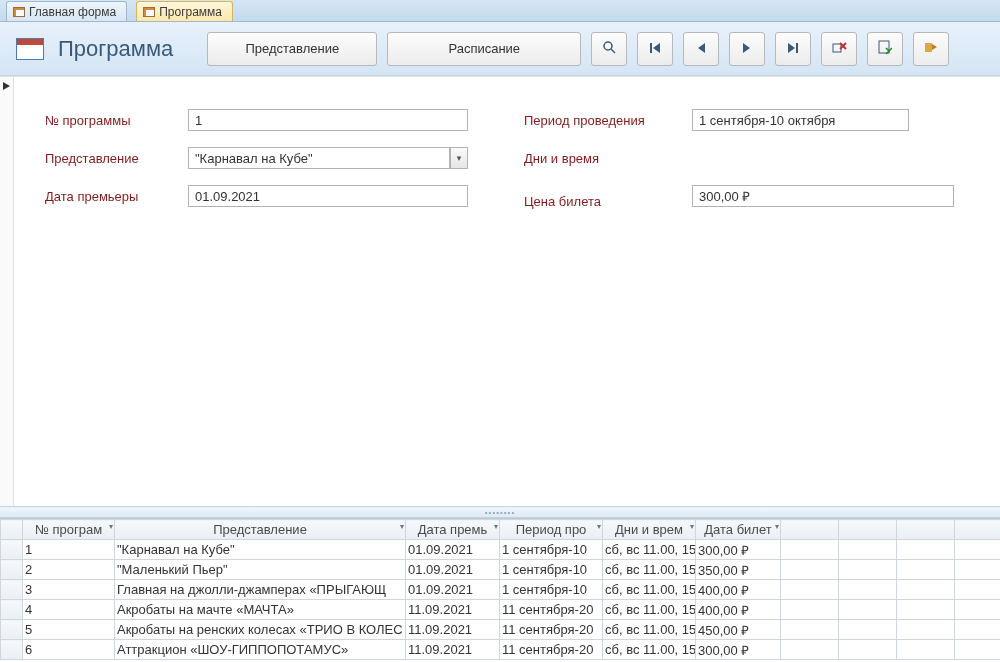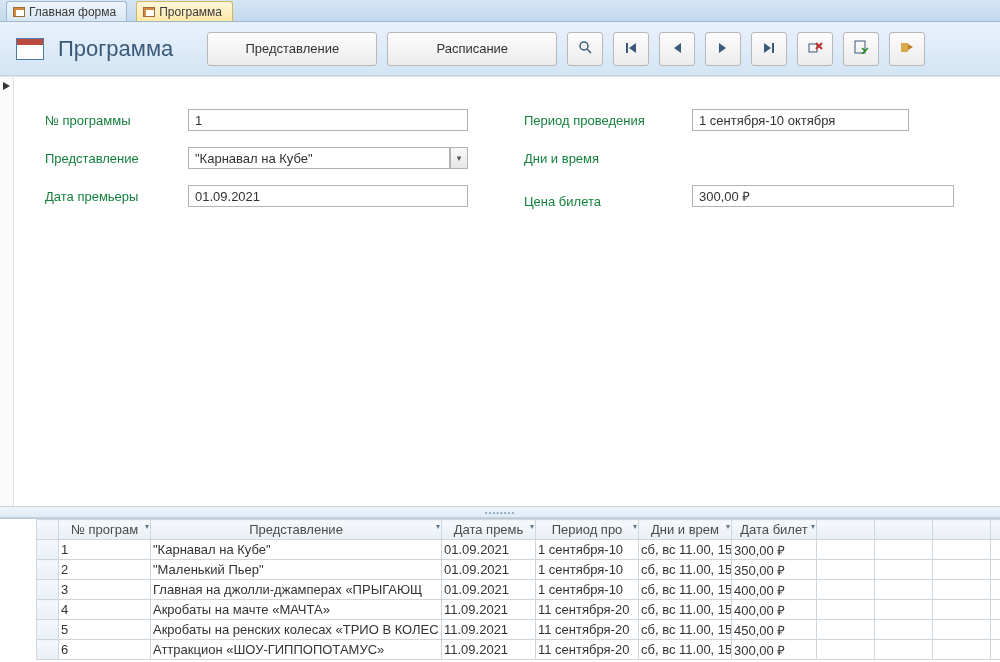--- a/index.html
+++ b/index.html
@@ -86,21 +86,21 @@
     position: relative;
     height: 430px;
     background: #ffffff;
     border-top: 1px solid #e2e2e2;
   }
   .rec-selector {
     position: absolute; left: 0; top: 0; width: 14px; height: 100%;
     background: #fafafa; border-right: 1px solid #e0e0e0;
   }
   .rec-selector svg { position: absolute; top: 4px; left: 2px; }
-  .lbl { color: #15803d; font-size: 13px; position: absolute; }
+  .lbl { color: #7f1d1d; font-size: 13px; position: absolute; }
   .fld {
     position: absolute; height: 22px;
     border: 1px solid #b2b2b2; background: #fff;
     padding: 2px 6px; font-size: 13px; color: #333;
   }
   .combo-btn {
     position: absolute; width: 18px; height: 22px;
     border: 1px solid #b2b2b2; background: linear-gradient(#fafafa,#e6e6e6);
     display:flex;align-items:center;justify-content:center;font-size:9px;color:#555;
   }
@@ -111,21 +111,20 @@
     border-top: 1px solid #c3d3e2;
     border-bottom: 1px solid #c3d3e2;
     display:flex;align-items:center;justify-content:center;
     color:#8da6bd;font-size:8px;letter-spacing:1px;
   }
   
   .datasheet {
     height: 144px;
     overflow: hidden;
     border-top: 1px solid #c0c9d2;
-    padding-left: 36px;
   }
   table.ds {
     border-collapse: collapse; table-layout: fixed;
     font-size: 13px; color: #333;
     width: 1000px;
   }
   table.ds th, table.ds td {
     border: 1px solid #cfd6dd;
     height: 20px;
     padding: 0 2px;
@@ -161,21 +160,21 @@
   </div>
 </div>
 
 <div class="header">
   <div class="form-icon"></div>
   <div class="form-title">Программа</div>
 
   <div class="big-btn" style="width:170px">
     <span>Представление</span>
   </div>
-  <div class="big-btn" style="width:170px">
+  <div class="big-btn" style="width:194px">
     <span>Расписание</span>
   </div>
 
   <div class="small-btn">
     <span>
       <svg width="14" height="14" viewBox="0 0 14 14">
           <circle cx="6" cy="6" r="4" fill="none" stroke="#3a5a79" stroke-width="1.5"></circle>
           <line x1="9" y1="9" x2="13" y2="13" stroke="#3a5a79" stroke-width="1.5"></line>
         </svg>
     </span>

